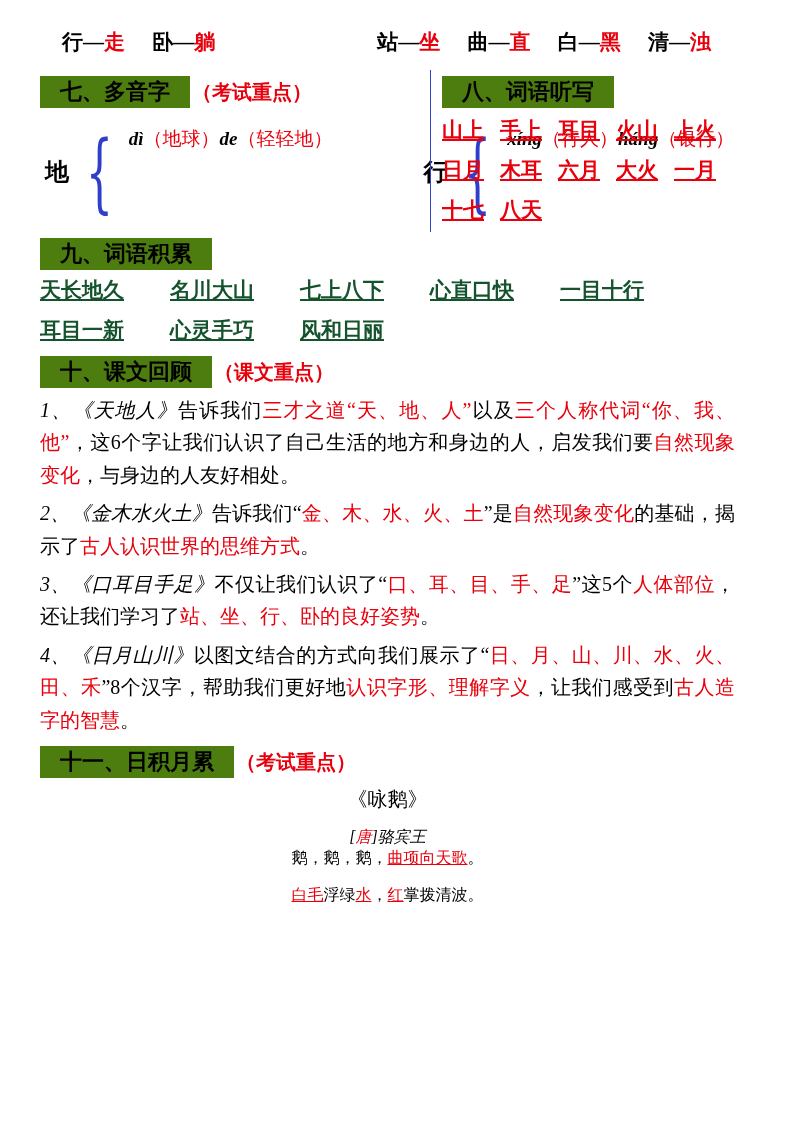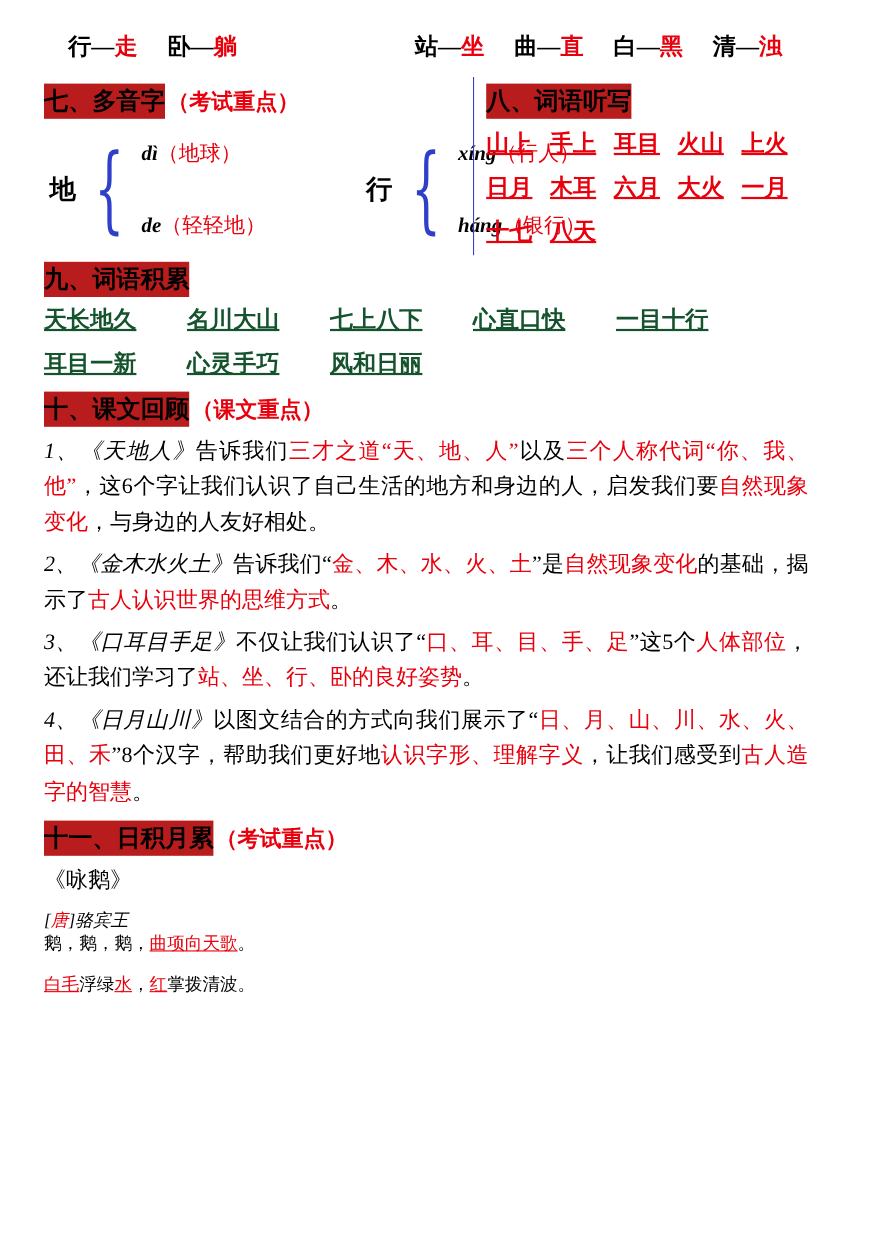--- a/index.html
+++ b/index.html
@@ -34,21 +34,21 @@
   .pair .dash { color:#000; }
 
   
   .sec-head {
     font-size:22px;
     font-weight:bold;
     margin: 10px 0 6px 0;
     display:flex;
     align-items:baseline;
   }
-  .sec-head .title { background:#b91c1c; padding:1px 0; color:#000; }
+  .sec-head .title { background:#4d7c0f; padding:1px 20px; color:#000; }
   .sec-head .note { color:#e8000d; font-size:20px; margin-left:2px; }
 
   
   .two-col { display:flex; align-items:flex-start; }
   .col-left { width: 390px; position:relative; }
   .col-right { width: 330px; position:relative; padding-left:12px; }
   .vline {
     position:absolute; left:0; top:4px; bottom:4px; width:1px; background:#3344cc;
   }
 
@@ -58,21 +58,21 @@
     position:relative;
   }
   .poly .ch {
     font-size:24px; font-weight:bold; width:34px; text-align:center;
   }
   .brace {
     font-size:86px; line-height:86px; color:#2f3fc9; font-family:"DejaVu Serif", serif;
     margin: 0 2px 0 -2px; transform: scaleX(0.5); display:inline-block;
     font-weight:300;
   }
-  .readings { display:flex; flex-direction:column; justify-content:space-between; height:92px; }
+  .readings { display:flex; justify-content:space-between; height:92px; }
   .reading { font-size:19px; white-space:nowrap; }
   .reading .py { font-style:italic; font-weight:bold; color:#000; }
   .reading .word { color:#e8000d; }
   .poly-wrap { display:flex; }
   .poly-wrap .g2 { margin-left: 86px; }
 
   
   .dict { margin-top: 8px; }
   .dict .line {
     color:#e8000d; font-size:21px; font-weight:bold; margin-bottom:12px; white-space:nowrap;
@@ -95,21 +95,21 @@
     margin: 0 0 6px 0;
     font-size:20px;
     line-height: 1.62;
     font-family: "Liberation Serif", serif;
     text-align: justify;
   }
   .review .num { font-style: italic; }
   .review .bk { font-style: italic; }
 
   
-  .poem { margin-top: 4px; }
+  .poem { margin-top: 4px; text-align:center; }
   .poem .title { font-size:20px; margin: 8px 0 14px 0; }
   .poem .author { font-size:16px; margin-bottom: 0; font-style: italic; }
   .poem .author .dyn { color:#e8000d; }
   .poem .line { font-size:16px; margin-bottom: 16px; }
   .poem .hlt { color:#e8000d; text-decoration: underline; }
 </style>
 </head>
 <body>
 
 <div class="page">

